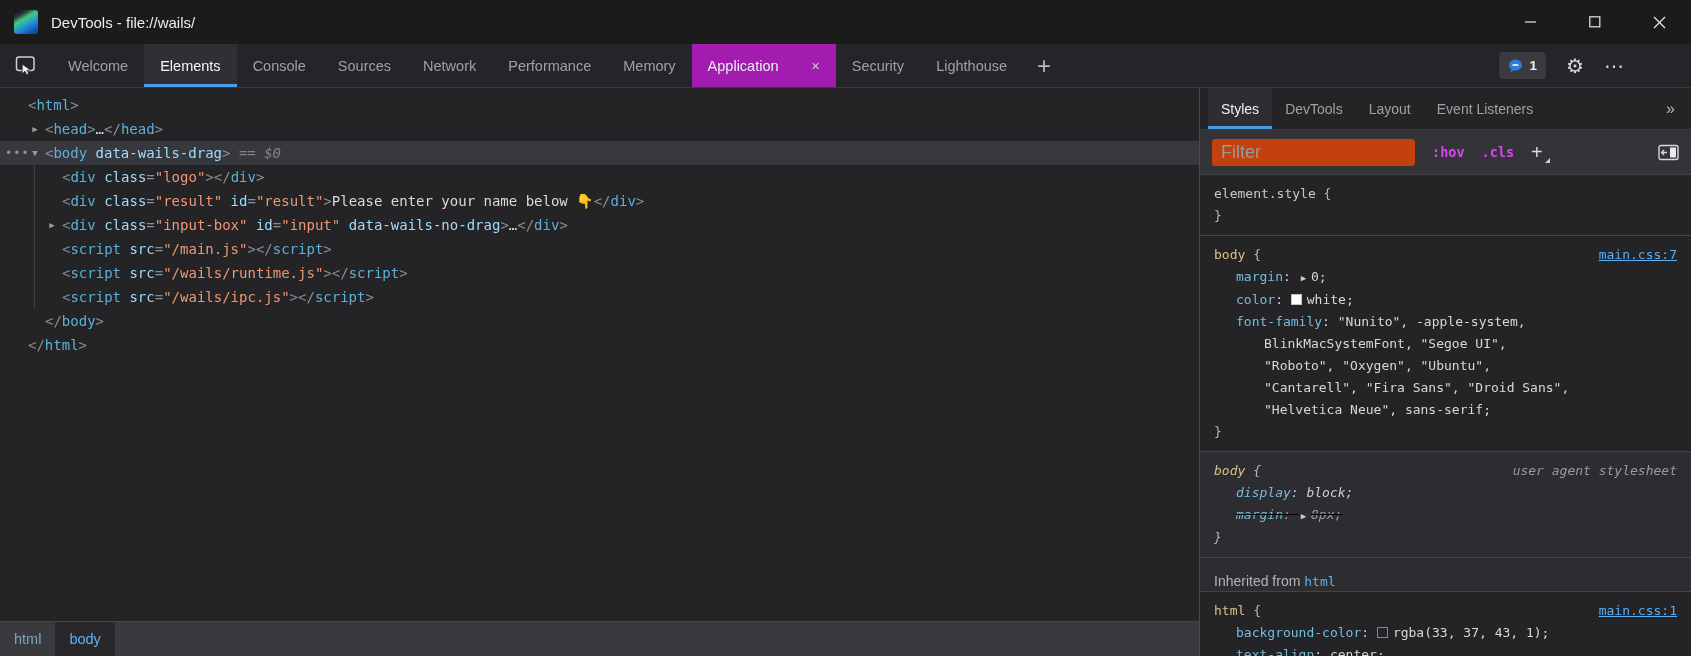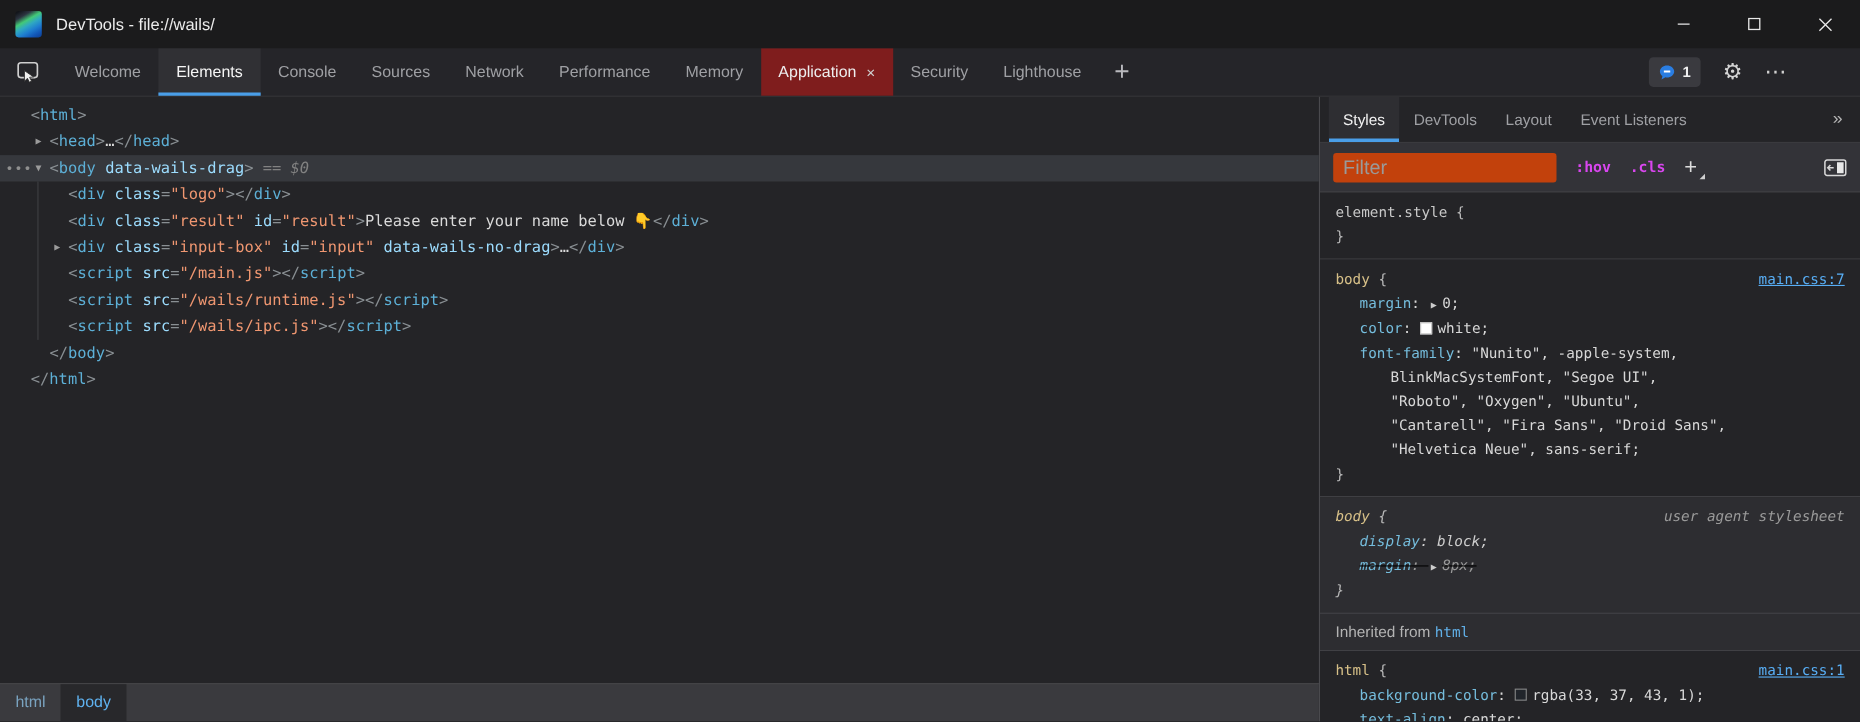--- a/index.html
+++ b/index.html
@@ -14,21 +14,21 @@
   .win-controls { margin-left:auto; display:flex; height:44px; }
   .win-btn { width:64px; height:44px; display:flex; align-items:center; justify-content:center; }
   .win-btn svg { display:block; }
 
   
   .tabbar { height:44px; background:#252529; display:flex; align-items:stretch; border-bottom:1px solid #38383c; }
   .inspect-btn { width:52px; display:flex; align-items:center; justify-content:center; }
   .tabs { display:flex; align-items:stretch; }
   .tab { display:flex; align-items:center; padding:0 16px; font-size:14.5px; color:#9fa0a4; white-space:nowrap; position:relative; }
   .tab.active { background:#303034; color:#f5f5f5; box-shadow:inset 0 -3px 0 #4a9ee8; }
-  .tab.selected-secondary { background:#7f1d1d; color:#eeeeef; }
+  .tab.selected-secondary { background:#a21caf; color:#eeeeef;gap:24px; }
   .tab-close { margin-left:9px; font-size:14px; color:#cfcfcf; line-height:1; }
   .add-tab { width:42px; display:flex; align-items:center; justify-content:center; font-size:24px; font-weight:200; color:#b9b9bd; }
   .tabbar-right { margin-left:auto; display:flex; align-items:center; gap:20px; padding-right:66px; }
   .issues-badge { background:#3a3a3f; border-radius:4px; height:27px; padding:0 9px; display:flex; align-items:center; gap:7px;
     color:#f0f0f0; font-size:13.5px; font-weight:bold; }
   .gear { color:#d4d4d4; font-size:20px; line-height:1; }
   .dots { color:#d0d0d0; font-size:20px; line-height:1; letter-spacing:1px; }
 
   
   .main { height:568px; display:flex; }
@@ -67,21 +67,21 @@
     font-family:"Liberation Sans",sans-serif; font-size:18px; padding:0 9px; outline:none; }
   .filter-input::placeholder { color:#9a9a9a; }
   .tg { font-weight:bold; font-size:13.5px; color:#d946ef; margin-left:17px; font-family:"DejaVu Sans Mono",monospace; }
   .add-rule { margin-left:17px; color:#dcdcdc; font-size:20px; font-weight:200; position:relative; padding-right:7px; }
   .add-rule .dd { position:absolute; right:0; bottom:1px; width:0; height:0; border-left:5px solid transparent; border-bottom:5px solid #cfcfcf; }
   .sidebar-toggle { margin-left:auto; display:flex; align-items:center; }
 
   .css-scroll { flex:1; overflow:hidden; font-family:"DejaVu Sans Mono",monospace; font-size:13px; }
   .css-section { padding:8px 10px 8px 14px; border-bottom:1px solid #434347; position:relative; background:#242427; }
   .css-section.ua { background:#2d2d31; font-style:italic; }
-  .css-header { background:#2d2d31; border-bottom:1px solid #434347; height:34px; line-height:33px; padding-left:14px;
+  .css-header { background:#2d2d31; border-bottom:1px solid #434347; height:34px; line-height:46px; padding-left:14px;
     font-family:"Liberation Sans",sans-serif; font-size:14px; color:#b3b3b3; }
   .css-header .node-link { font-family:"DejaVu Sans Mono",monospace; color:#61b0e8; font-size:13px; }
   .css-line { line-height:22px; white-space:pre; }
   .css-line.prop { padding-left:22px; }
   .css-line.cont { padding-left:50px; }
   .sel { color:#d7c088; }
   .sel.plain { color:#c8c8c8; }
   .brace { color:#b8b8b8; }
   .cprop { color:#75bddd; }
   .cval { color:#d8d8d8; }

